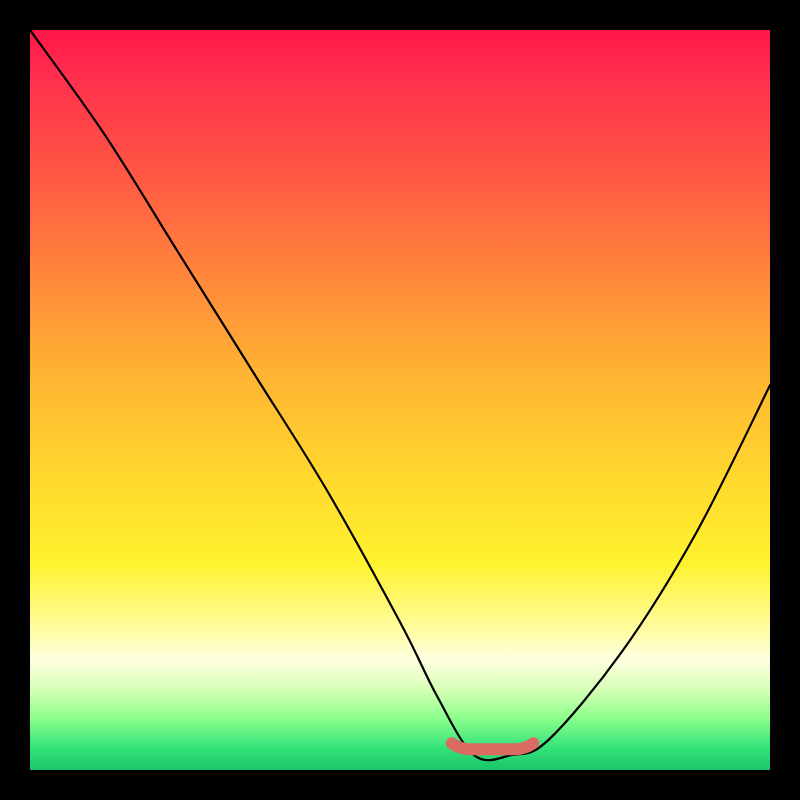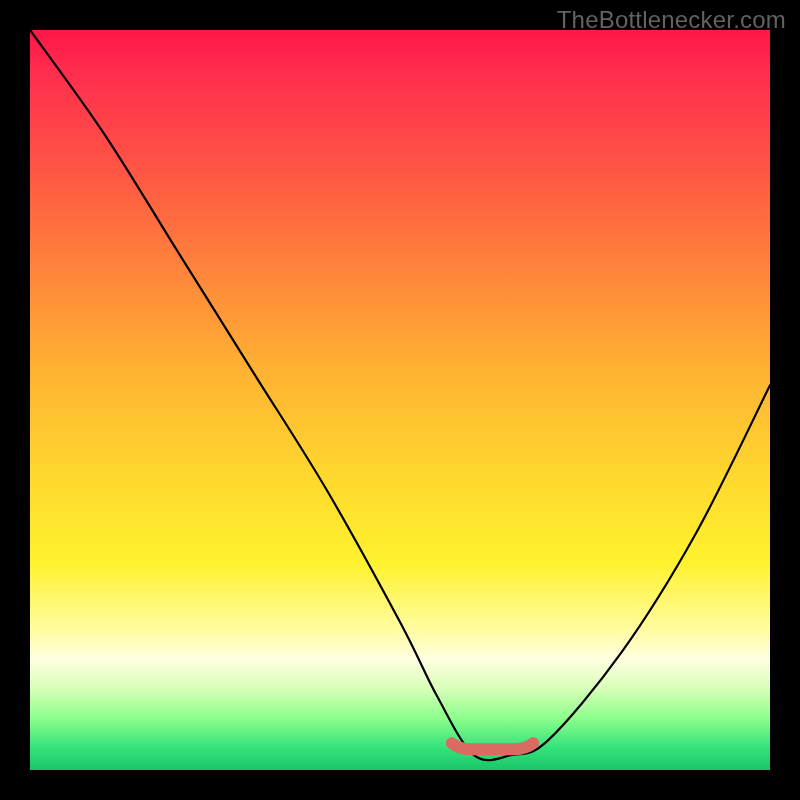--- a/index.html
+++ b/index.html
@@ -70,21 +70,20 @@
     stroke: #db6b62;
     stroke-width: 12;
     stroke-linecap: round;
   }
 </style>
 </head>
 <body>
 
 <div class="frame">
 
-  <div class="watermark">TheBottlenecker.com</div>
 
   <div class="plot-area">
     <svg class="curve" viewBox="0 0 740 740" preserveAspectRatio="none">
       <path class="curve-path" d="M 0.0 0.0 C 12.3 17.3, 49.3 66.6, 74.0 103.6 C 98.7 140.6, 123.3 182.5, 148.0 222.0 C 172.7 261.5, 197.3 300.9, 222.0 340.4 C 246.7 379.9, 271.3 416.9, 296.0 458.8 C 320.7 500.7, 351.5 557.5, 370.0 592.0 C 388.5 626.5, 394.7 643.8, 407.0 666.0 C 419.3 688.2, 431.7 715.3, 444.0 725.2 C 456.3 735.1, 468.7 727.7, 481.0 725.2 C 493.3 722.7, 499.5 727.7, 518.0 710.4 C 536.5 693.1, 567.3 656.1, 592.0 621.6 C 616.7 587.1, 641.3 547.6, 666.0 503.2 C 690.7 458.8, 727.7 379.9, 740.0 355.2"></path>
       <path class="valley-path" d="M 421.8 713.2 Q 429.8 719.2 439.8 719.2 L 485.2 719.2 Q 495.2 719.2 503.2 713.2"></path>
     </svg>
   </div>
 
 </div>
 

